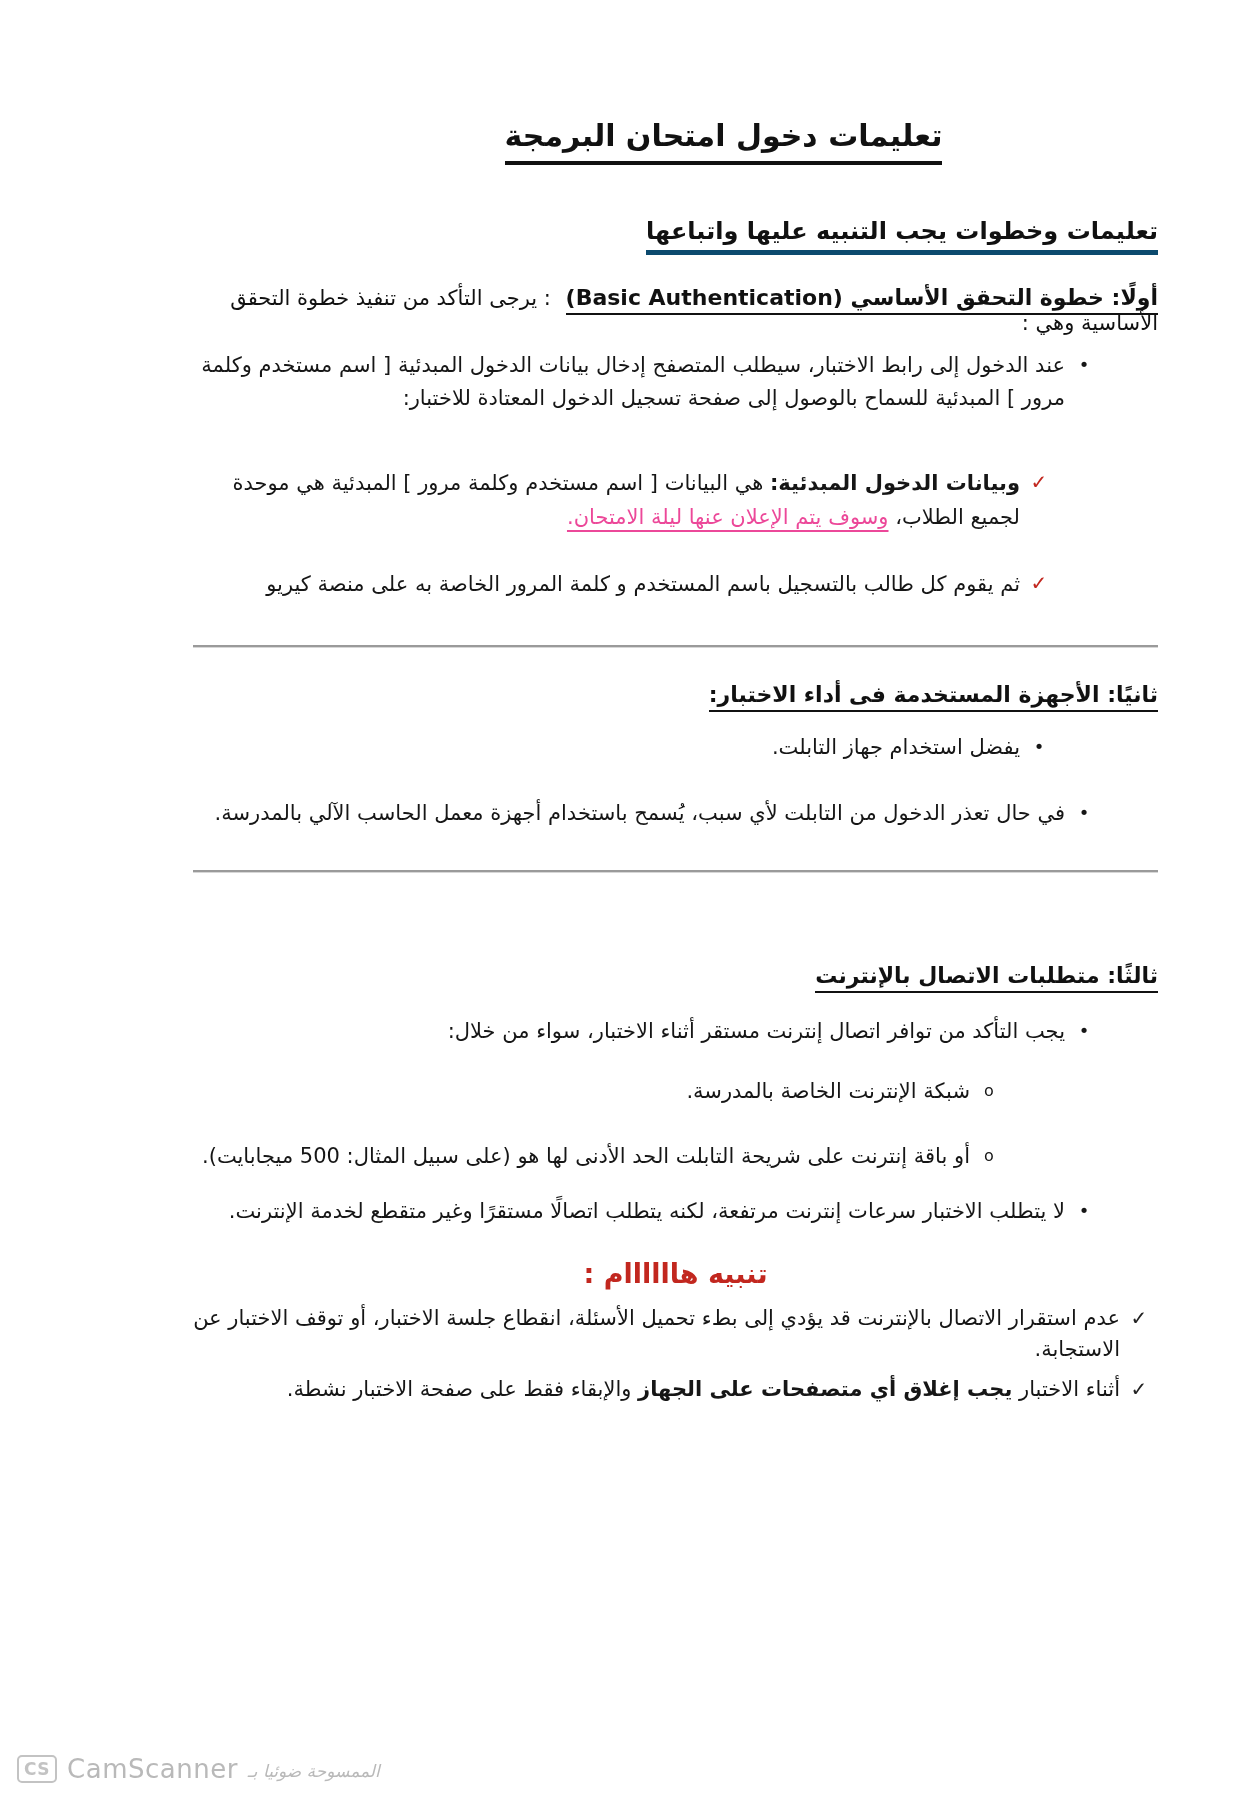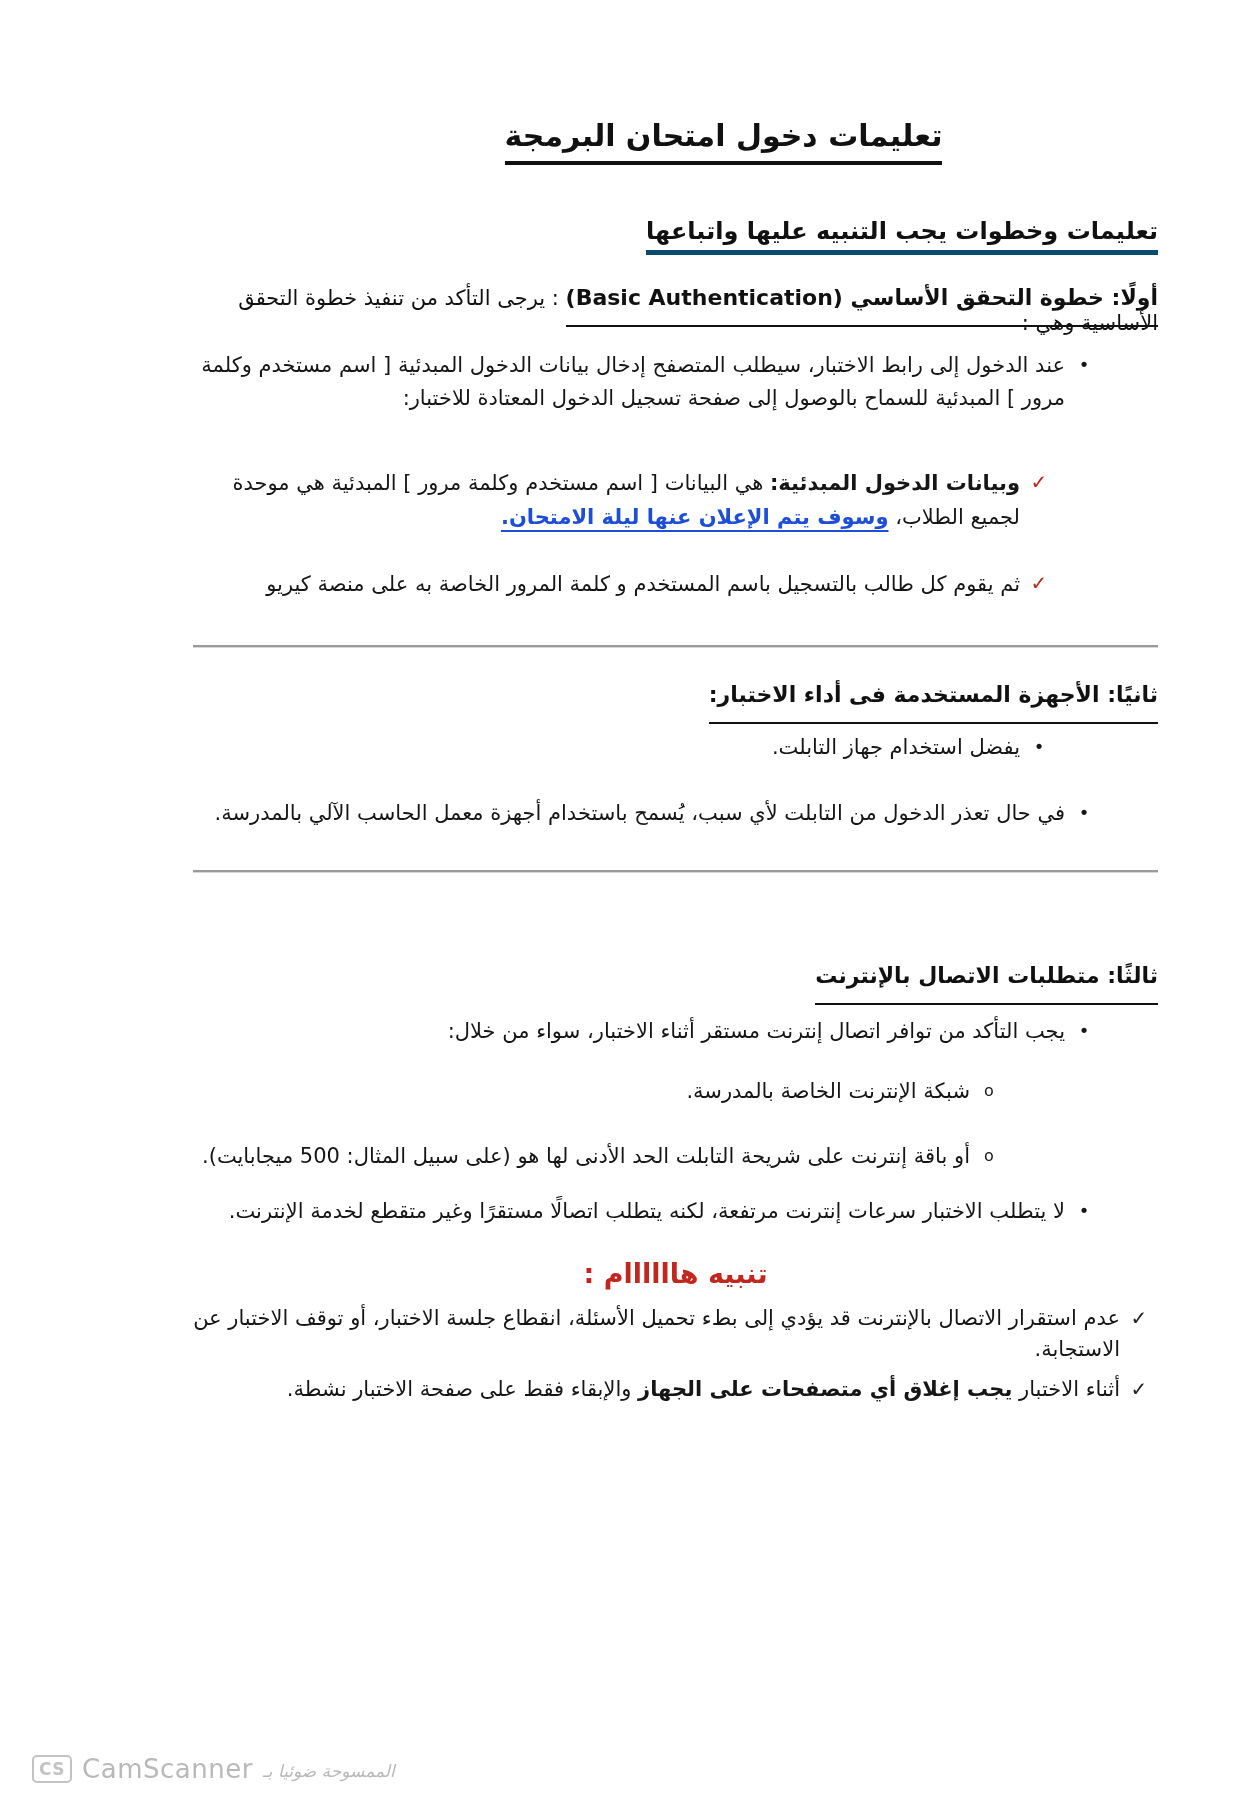--- a/index.html
+++ b/index.html
@@ -44,21 +44,22 @@
     font-size: 24px;
     font-weight: bold;
     color: #111;
     border-bottom: 5px solid #0c4a6e;
     padding-bottom: 5px;
   }
   .sec-heading { font-size: 22px; color: #111; text-align: right; }
   .sec-heading .hb {
     font-weight: bold;
     border-bottom: 2.5px solid #111;
-    padding-bottom: 15px;
+    padding-bottom: 3px;
+    margin-left: 8px;
   }
   .sec-heading .hr { font-weight: normal; font-size: 21px; }
 
   
   .row {
     display: flex;
     flex-direction: row; 
     align-items: flex-start;
     font-size: 21px;
     line-height: 1.58;
@@ -73,22 +74,22 @@
   .row .txt { flex: 1 1 auto; }
   .indent-1 { padding-right: 55px; }
   .indent-2 { padding-right: 100px; }
   .indent-3 { padding-right: 150px; }
   .marker.dot { font-size: 18px; padding-top: 2px; }
   .marker.check-red { color: #c2271f; font-weight: bold; font-size: 20px; }
   .marker.check-dark { color: #222; font-weight: bold; font-size: 20px; }
   .marker.circle { font-size: 16px; padding-top: 3px; }
   .bold { font-weight: bold; }
   .red-underline {
-    color: #1d4ed8;
-    font-weight: bold;
+    color: #ec4899;
+    font-weight: normal;
     text-decoration: underline;
     text-underline-offset: 6px;
     text-decoration-thickness: 2px;
   }
   
   .divider {
     height: 3px;
     background: #9a9a9a;
     border-bottom: 1px solid #d7d7d7;
     width: 100%;
@@ -97,21 +98,21 @@
   .notice-heading {
     text-align: center;
     font-size: 27px;
     font-weight: bold;
     color: #c2271f;
   }
   .tight { line-height: 1.5; }
   
   .footer-watermark {
     position: absolute;
-    left: 32px;
+    left: 17px;
     bottom: 16px;
     display: flex;
     direction: ltr;
     align-items: center;
     gap: 10px;
     color: #b9b9b9;
   }
   .cs-badge {
     border: 2.5px solid #c3c3c3;
     border-radius: 5px;

